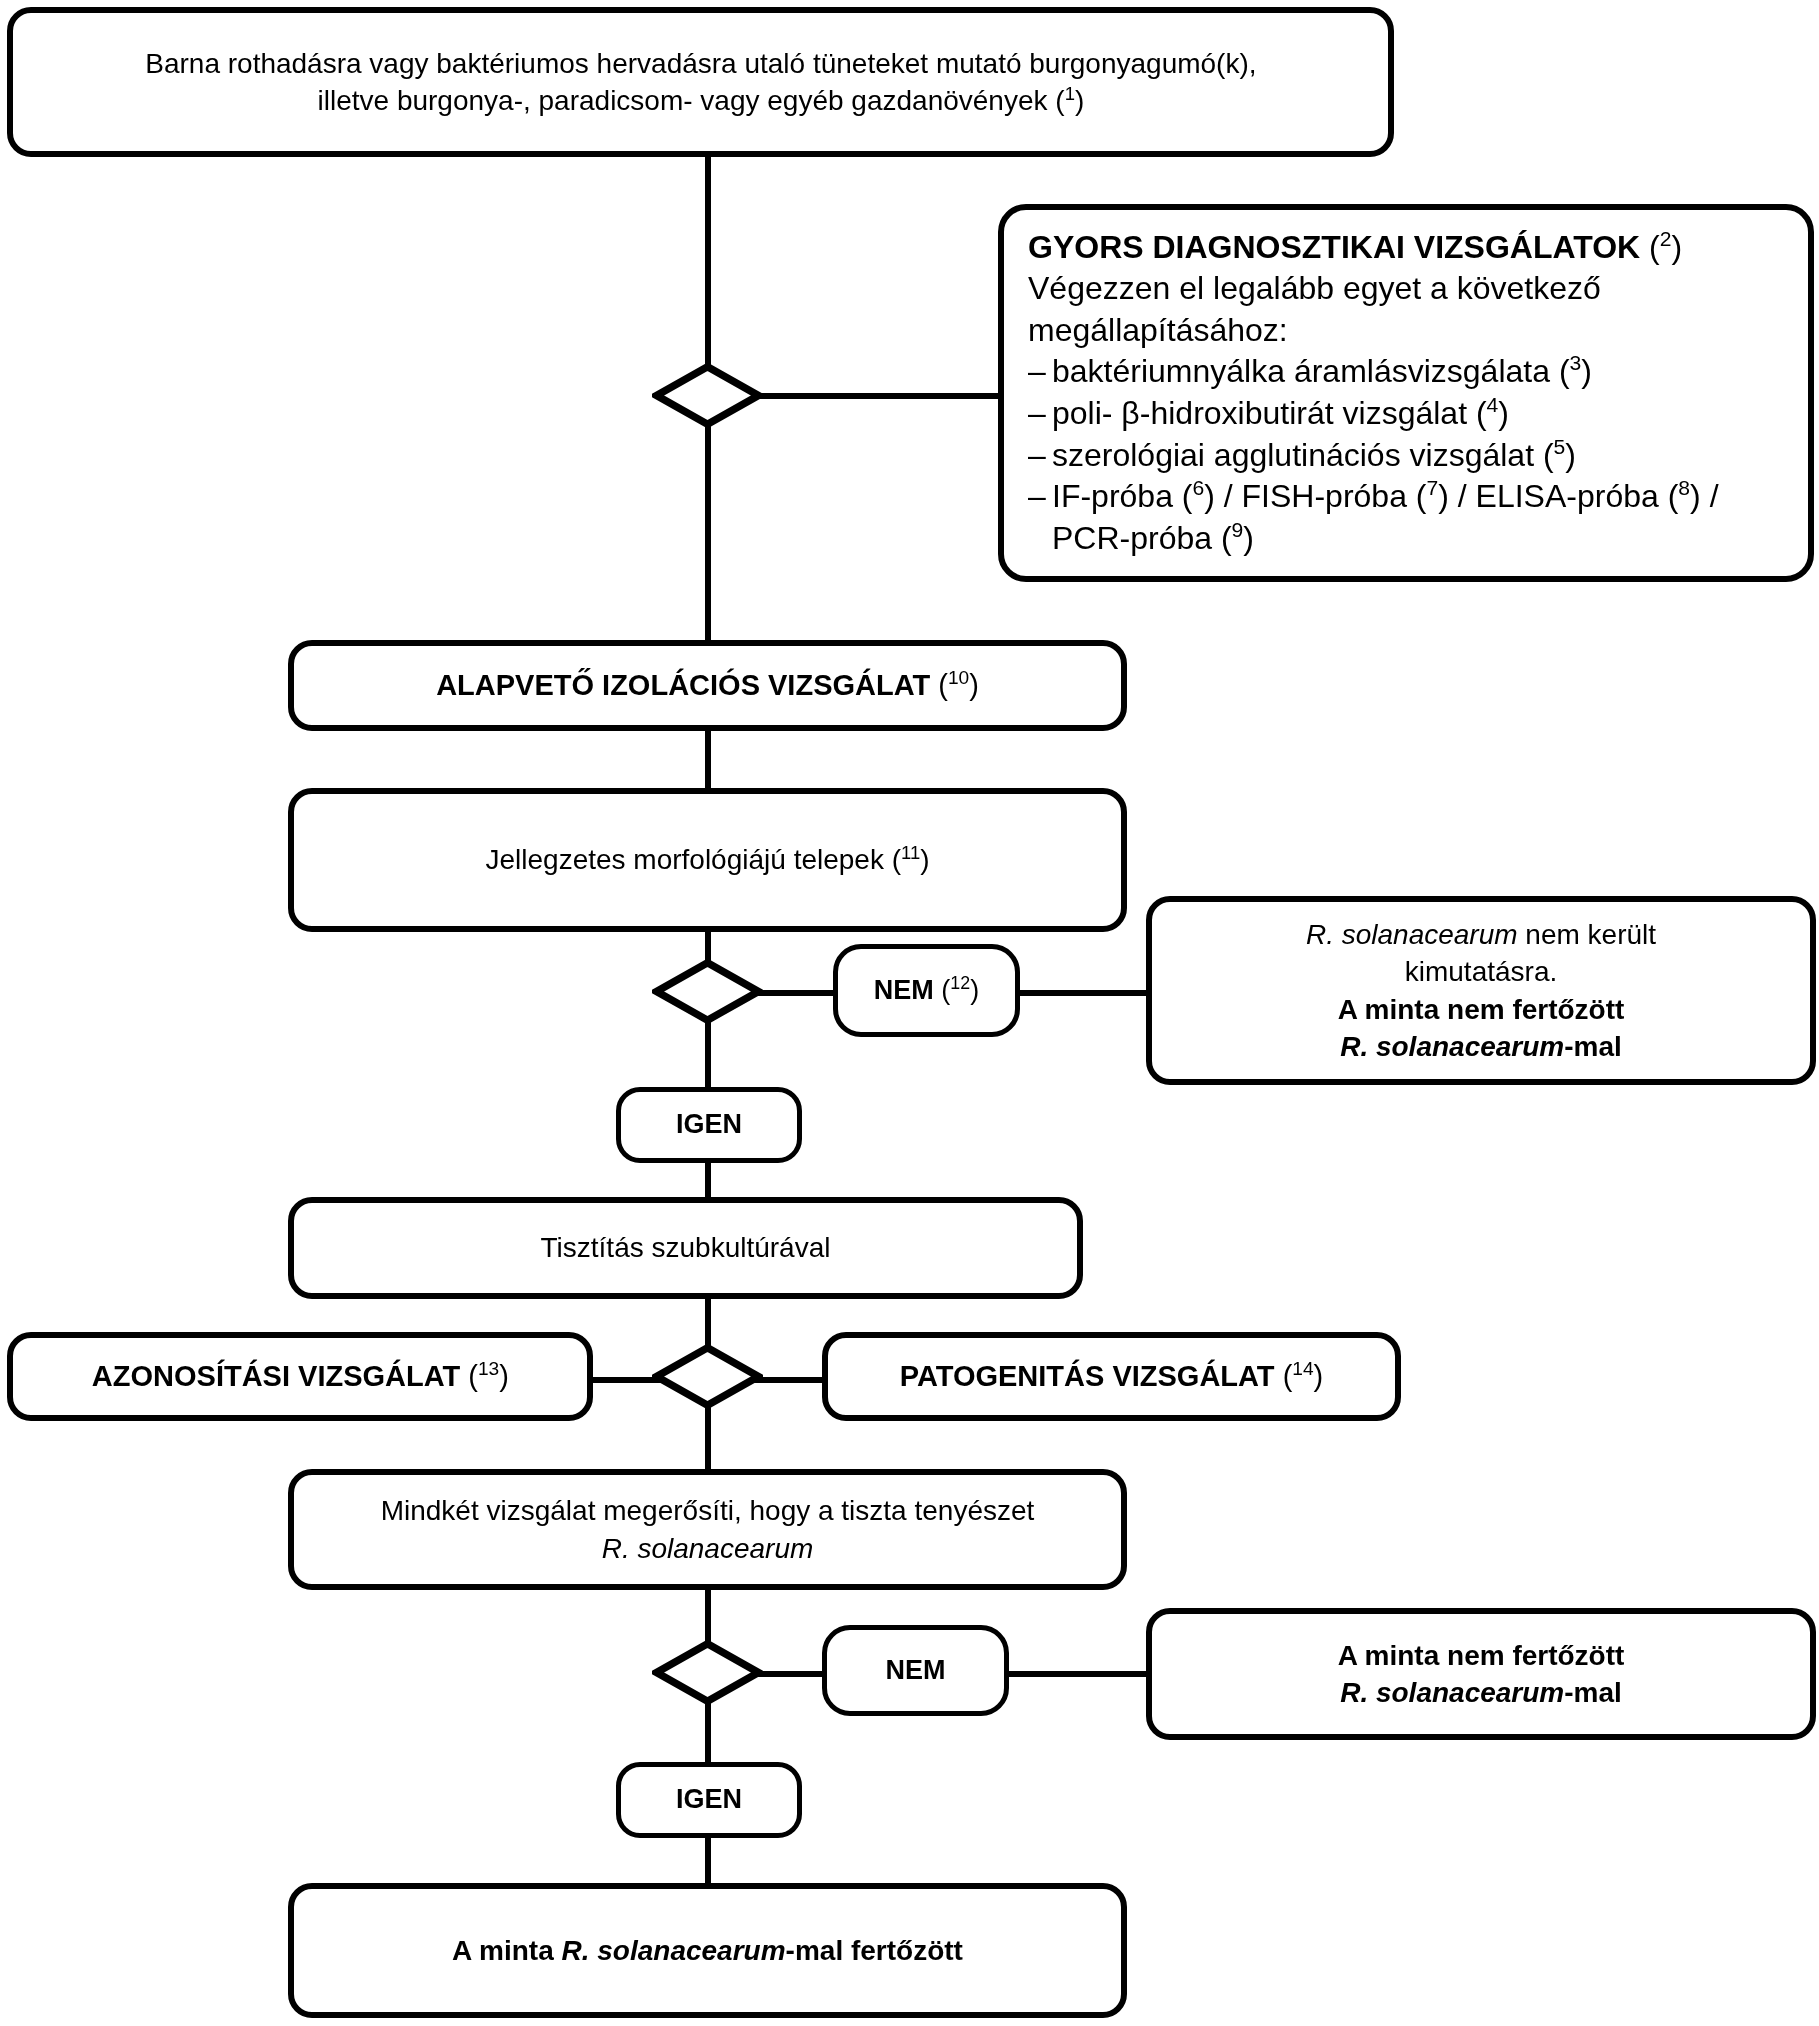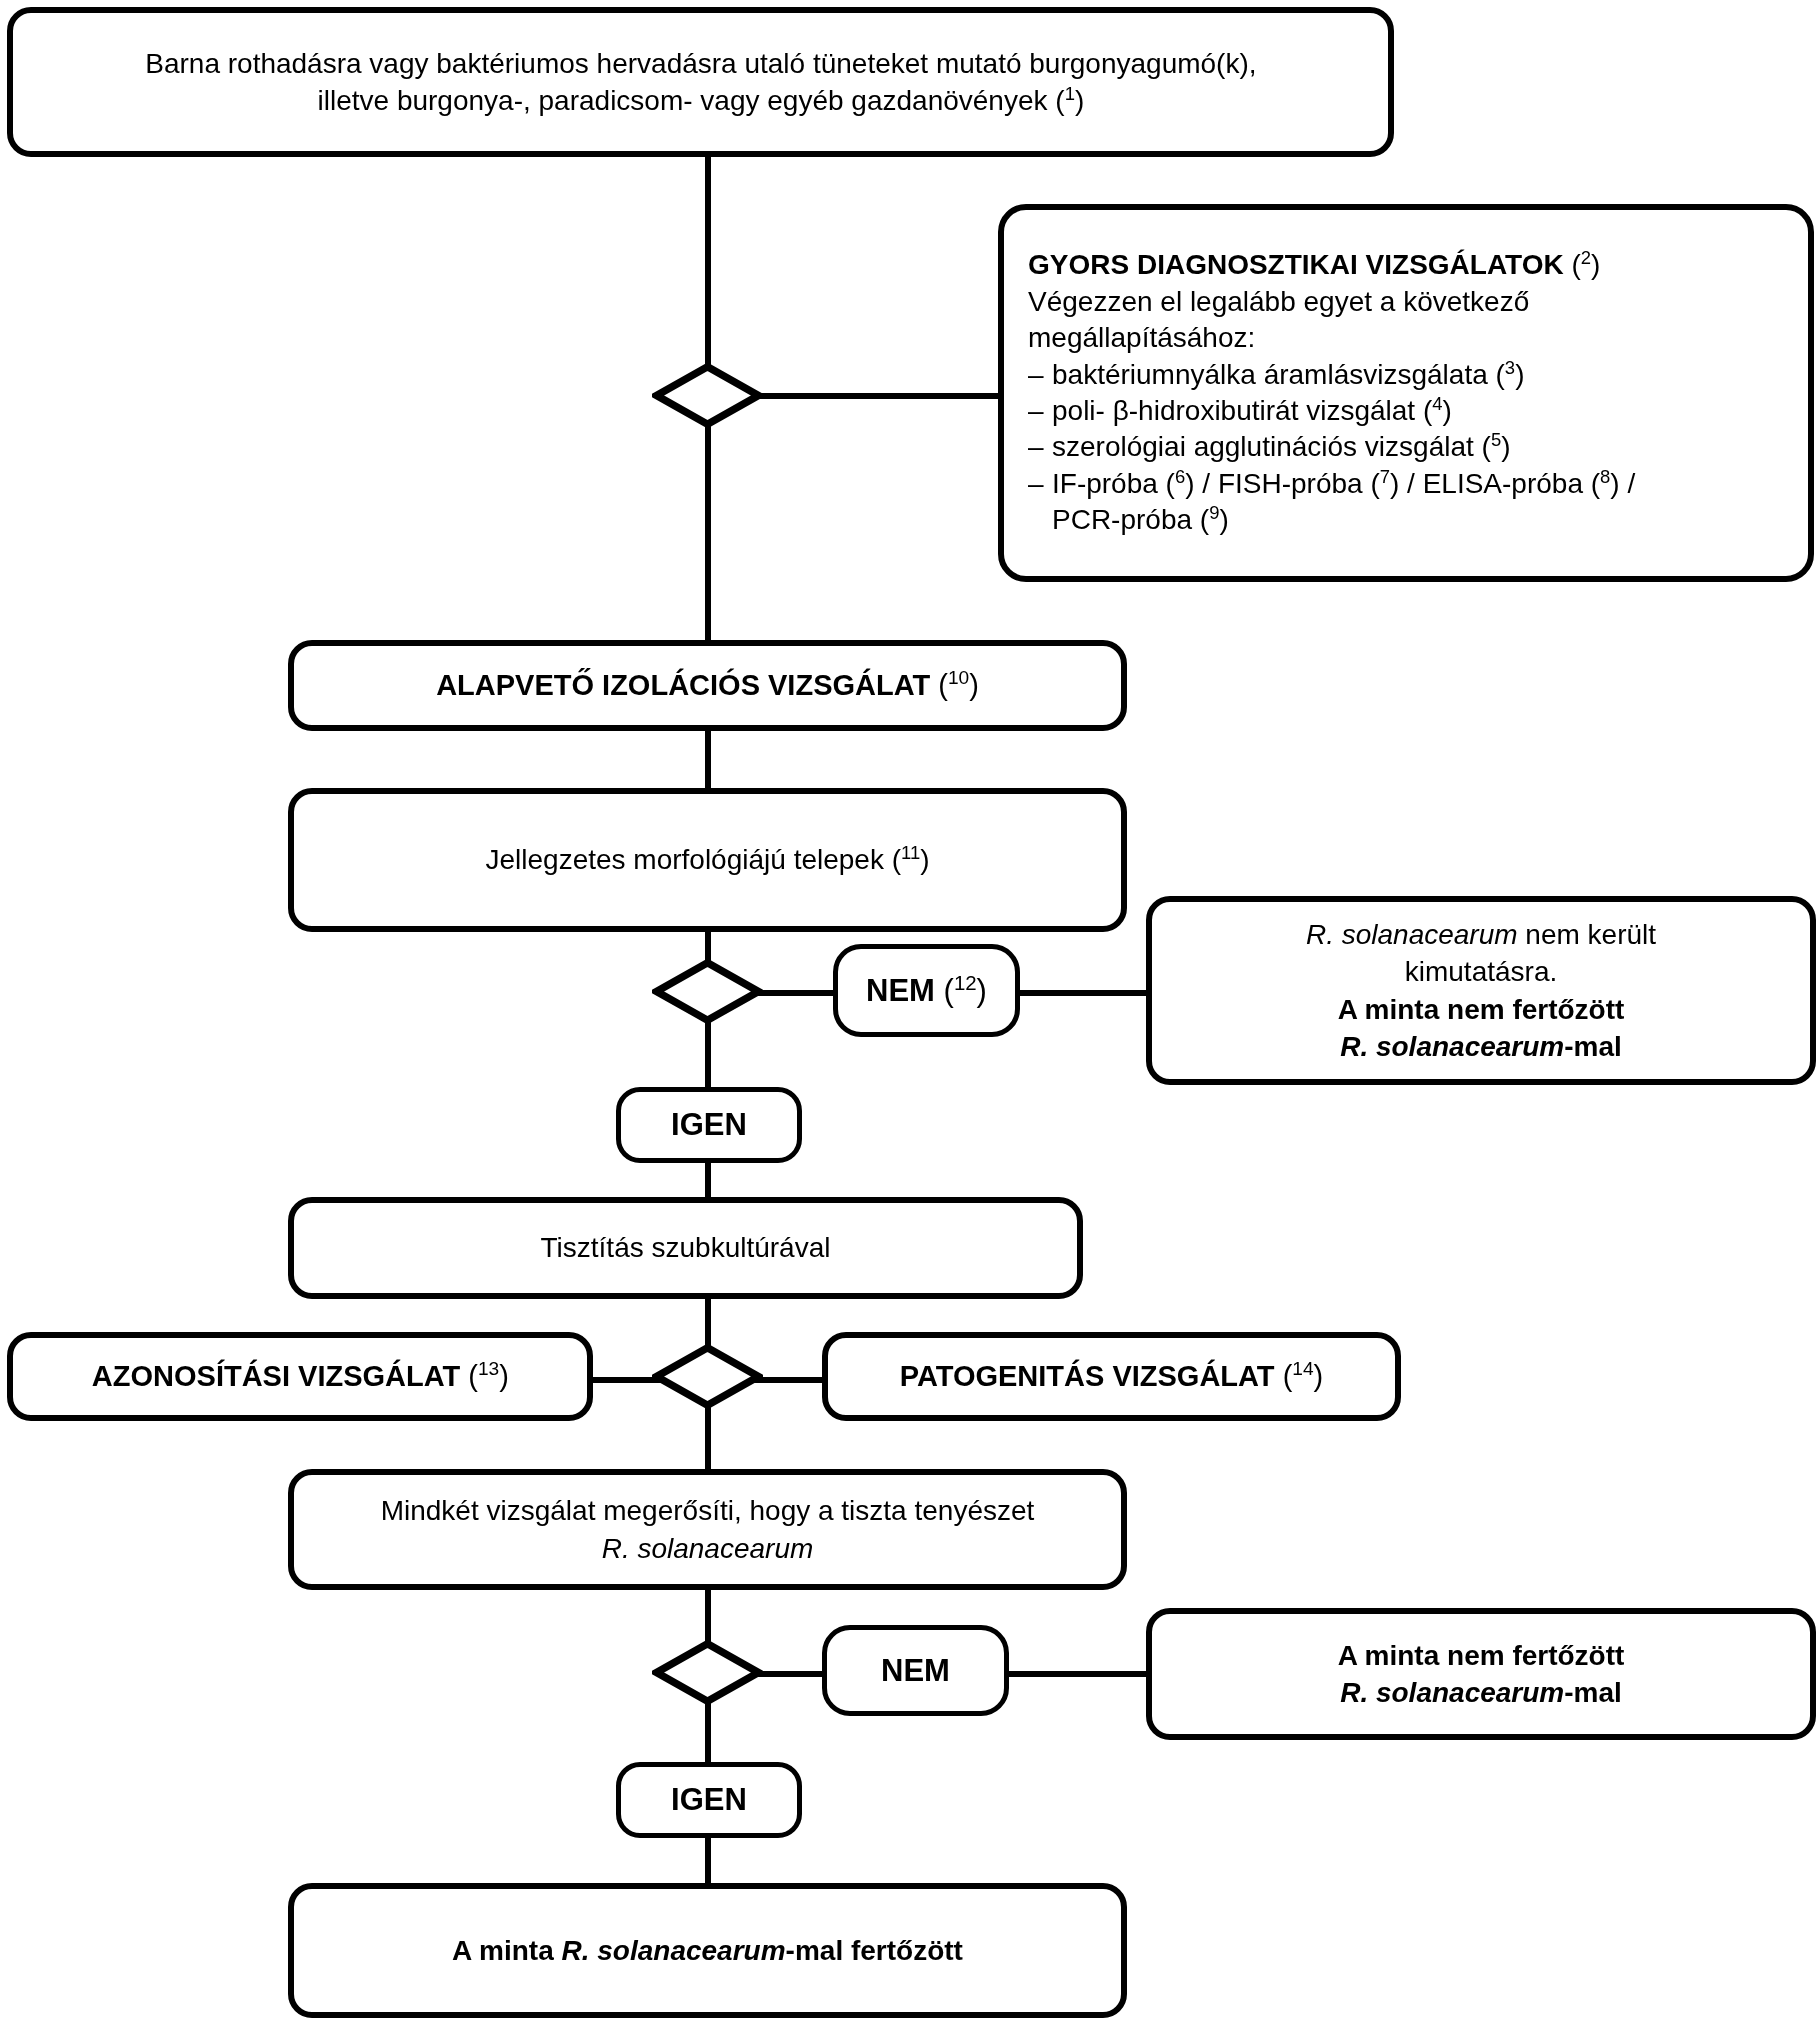--- a/index.html
+++ b/index.html
@@ -6,36 +6,36 @@
   body{width:1820px;height:2027px;position:relative;
        font-family:"Liberation Sans","DejaVu Sans",sans-serif;color:#000;}
   #stage{position:absolute;left:0;top:0;width:1820px;height:2027px;overflow:hidden;}
 
   .node{position:absolute;box-sizing:border-box;border:6.5px solid #000;
         border-radius:24px;background:#fff;display:flex;align-items:center;
         justify-content:center;text-align:center;z-index:2;}
   .node .txt{padding:0 13px;line-height:1.33;font-size:28px;}
 
   .small-node{border-width:5.6px;border-radius:20.4px;}
-  .small-node .txt{font-size:31px;font-weight:bold;}
+  .small-node .txt{font-size:27px;font-weight:bold;}
 
   .b{font-weight:bold;}
   .i{font-style:italic;}
   .bi{font-weight:bold;font-style:italic;}
 
   .line{position:absolute;background:#000;z-index:1;}
   .vline{width:5.6px;}
   .hline{height:5.6px;}
 
   .diamond{position:absolute;z-index:3;}
   .diamond svg{display:block;}
 
   
   .liststack{padding:9.3px 20.4px 9.3px 24px;text-align:left;width:100%;
-             box-sizing:border-box;font-size:28px;line-height:1.30;}
+             box-sizing:border-box;font-size:32px;line-height:1.30;}
   .liststack .hd{font-weight:bold;}
   .liststack .li{display:flex;}
   .liststack .li .dash{width:24px;flex:0 0 24px;}
   .liststack .li .body{flex:1;}
 
   sup{font-size:0.66em;vertical-align:super;line-height:0;}
 </style>
 </head>
 <body>
 

